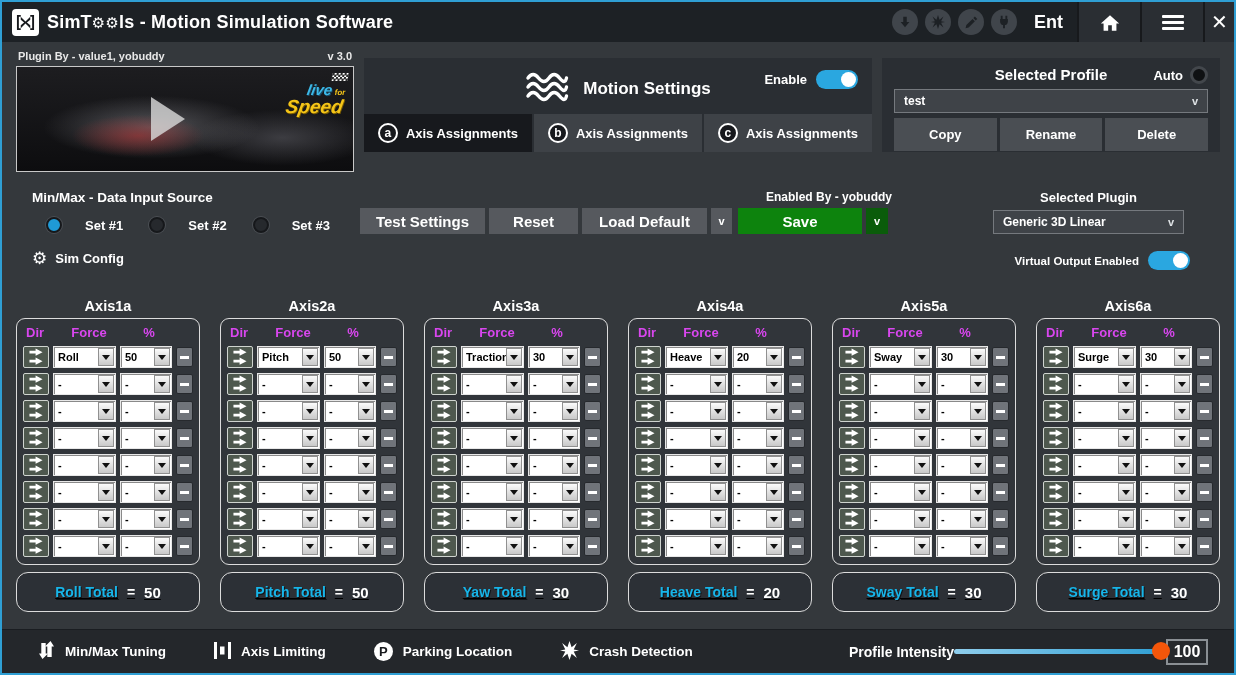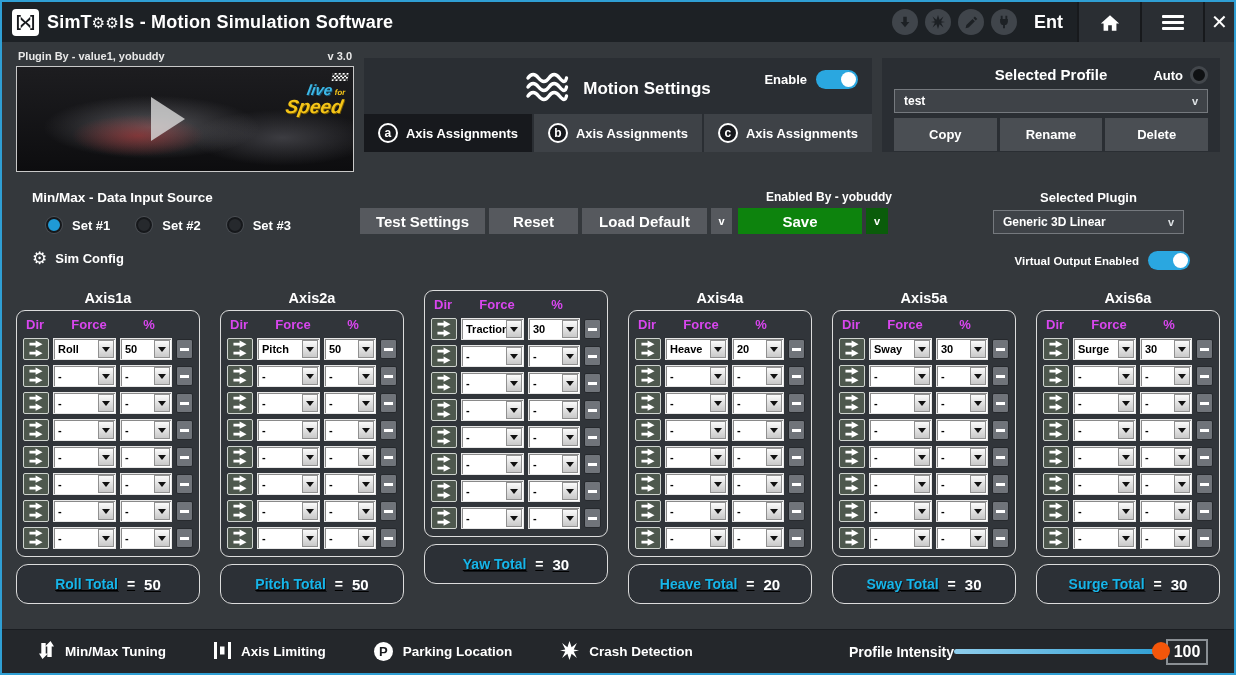--- a/index.html
+++ b/index.html
@@ -69,21 +69,21 @@
   .dd{height:24px;background:#3f4348;border:1px solid #75797e;display:flex;align-items:center;color:#fff;font-size:12px;font-weight:bold;padding:0 9px;cursor:pointer;}
   .dd .dd-chev{margin-left:auto;font-size:11px;font-weight:bold;color:#dfe3e6;}
   .pp-dd{margin:6px 12px 0;}
   .pp-btns{display:flex;gap:3px;margin:5px 12px 0;}
   .pp-btn{flex:1;height:33px;background:#4a4e53;border:none;color:#fff;font-size:13px;font-weight:bold;cursor:pointer;}
 
   
   .row2{position:relative;height:94px;margin-top:12px;flex:0 0 auto;}
   .mm-title{position:absolute;left:16px;top:6px;color:#fff;font-size:13.5px;font-weight:bold;}
   .radio-row{position:absolute;left:30px;top:33px;display:flex;gap:26px;}
-  .radio-item{display:flex;align-items:center;gap:10px;cursor:pointer;}
+  .radio-item{display:flex;align-items:center;gap:23px;cursor:pointer;}
   .radio-dot{width:16px;height:16px;border-radius:50%;background:#26292d;border:2px solid #16181b;box-shadow:0 0 0 1px #4a4e53;}
   .radio-dot.sel{background:#1f9ad6;}
   .radio-label{color:#fff;font-size:13px;font-weight:bold;}
   .simcfg{position:absolute;left:16px;top:64px;display:flex;align-items:center;gap:8px;cursor:pointer;background:none;border:none;}
   .simcfg .gear-glyph{color:#fff;font-size:17px;}
   .simcfg-label{color:#fff;font-size:13px;font-weight:bold;}
 
   .center-actions{position:absolute;left:344px;top:0;width:534px;}
   .plugin-by2{text-align:right;color:#fff;font-size:12px;font-weight:bold;padding:6px 2px 4px;}
   .btn-row{display:flex;gap:4px;}
@@ -93,21 +93,21 @@
   .b-save{width:124px;background:var(--save);}
   .b-savechev{width:22px;background:var(--save-dark);font-size:11px;}
 
   .right-plugin{position:absolute;right:0;top:0;width:240px;}
   .sp-title{color:#fff;font-size:13px;font-weight:bold;text-align:center;width:191px;margin-left:auto;margin-right:36px;padding-top:6px;}
   .sp-dd{width:191px;margin-left:auto;margin-right:36px;margin-top:5px;}
   .vo-row{display:flex;align-items:center;justify-content:flex-end;gap:9px;margin-top:17px;margin-right:30px;}
   .vo-label{color:#fff;font-size:11.5px;font-weight:bold;}
 
   
-  .axes-grid{display:flex;gap:20px;margin-top:12px;}
+  .axes-grid{display:flex;gap:20px;margin-top:20px;align-items:flex-end;}
   .axis-col{flex:1;min-width:0;}
   .axis-title{color:#fff;font-size:14.5px;font-weight:bold;text-align:center;padding-bottom:4px;}
   .axis-panel{border:1px solid #dcdcdc;border-radius:9px;padding:4px 6px 7px;background:#31353a;}
   .axis-head{display:flex;align-items:center;color:#d946ef;font-size:13px;font-weight:bold;padding:2px 0 1px;}
   .h-dir{width:32px;padding-left:3px;}
   .h-force{flex:1;text-align:center;}
   .h-pct{width:52px;text-align:center;margin-right:18px;}
   .axis-row{display:flex;align-items:center;gap:4px;margin-top:5px;}
   .dirbtn{width:26px;height:22px;background:#4e584e;border:1px solid #cfd4cf;border-radius:2px;display:flex;align-items:center;justify-content:center;cursor:pointer;padding:0;}
   .w32select{height:22px;background:#fff;border:1px solid #e8e8e8;box-shadow:inset 1px 1px 0 #8a8a8a;display:flex;align-items:center;padding-left:4px;cursor:pointer;}
@@ -703,20 +703,21 @@
               </button>
     </div>
       </div>
       <div class="axis-total">
         <span class="t-label">Pitch Total</span>
         <span class="t-eq">=</span>
         <span class="t-val">50</span>
       </div>
     </div>
         <div class="axis-col">
+      <div class="axis-title">Axis3a</div>
       <div class="axis-panel">
         <div class="axis-head">
           <span class="h-dir">Dir</span>
           <span class="h-force">Force</span>
           <span class="h-pct">%</span>
         </div>
 
     <div class="axis-row">
       <button class="dirbtn">
                 <span><svg width="18" height="18" viewBox="0 0 20 22">

